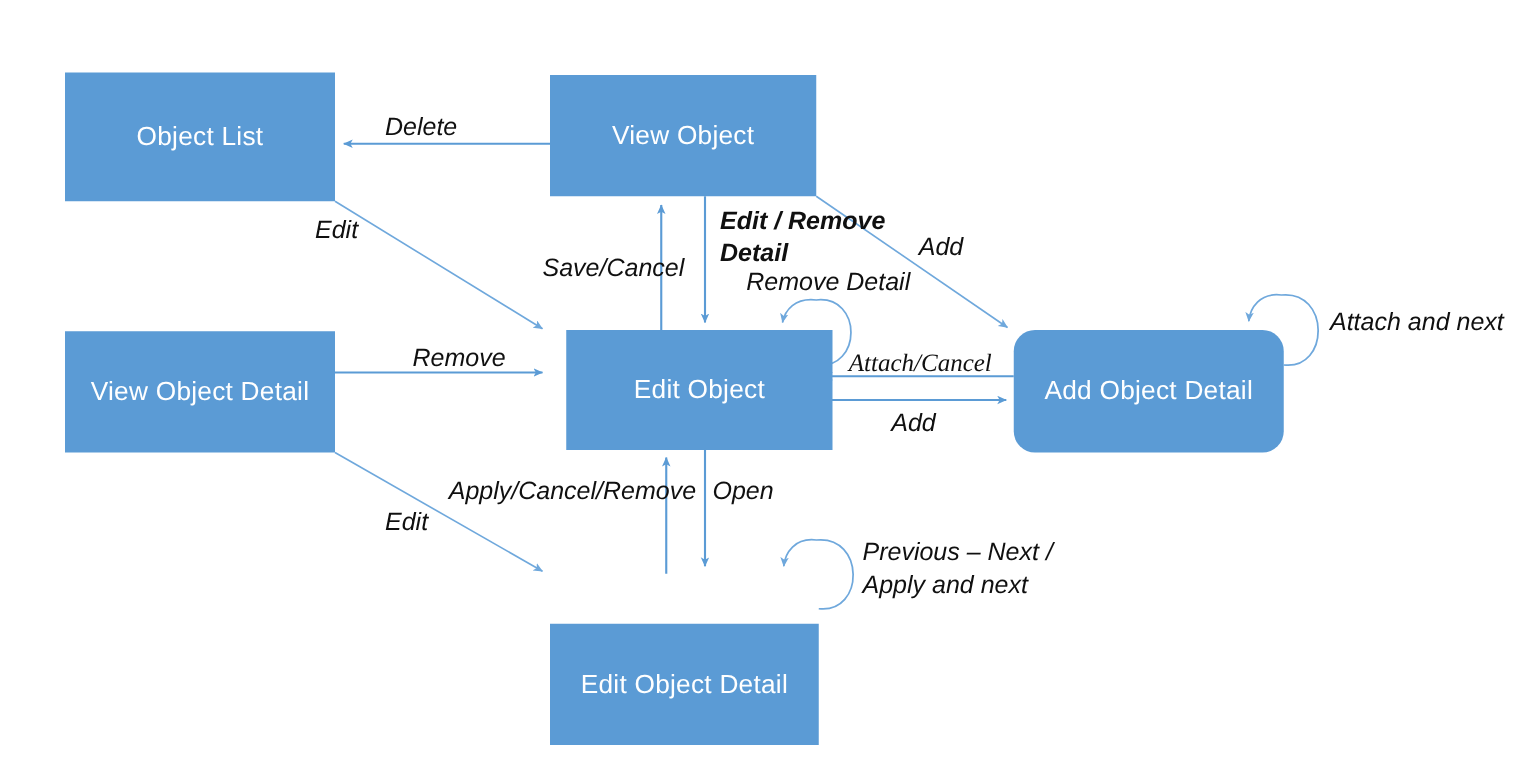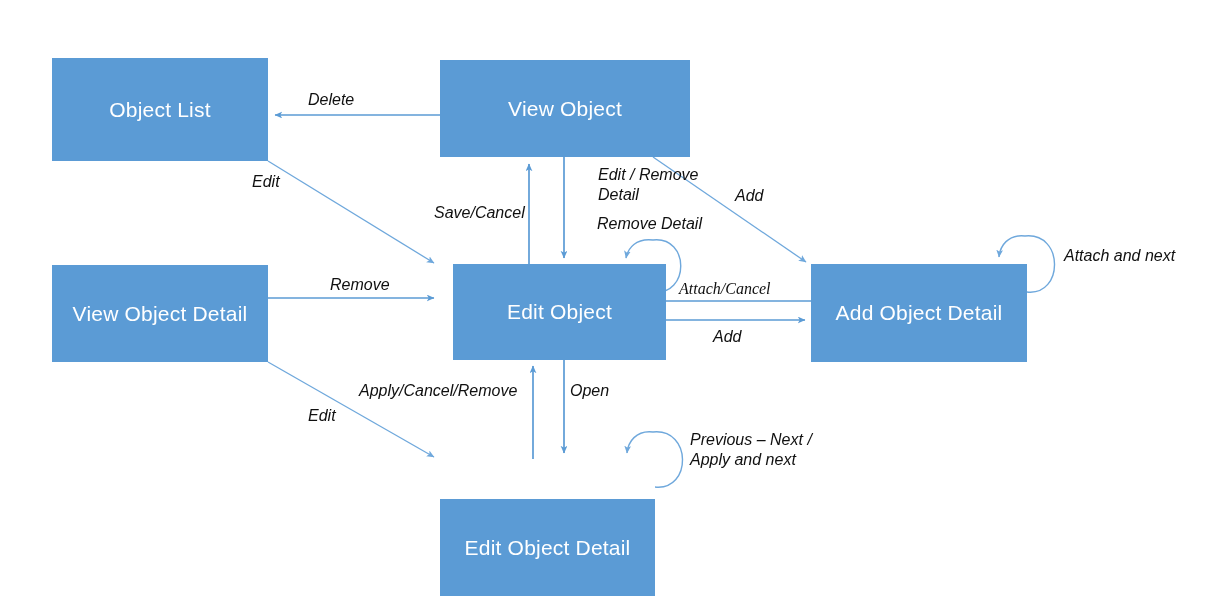--- a/index.html
+++ b/index.html
@@ -40,21 +40,21 @@
     font-weight: 400;
     letter-spacing: 0.2px;
     line-height: 1.1;
     text-align: center;
     white-space: nowrap;
   }
   .edge-label {
     position: absolute;
     font-family: "Liberation Sans", sans-serif;
     font-style: italic;
-    font-size: 16px;
+    font-size: 20px;
     color: #101010;
     white-space: pre;
     line-height: 1.28;
   }
   .edge-label.two-line { white-space: pre-line; }
 </style>
 </head>
 <body>
 
 <div id="diagram-root">
@@ -95,47 +95,47 @@
 
     <path d="M564,360 L564,453" stroke="#5B9BD5" stroke-width="1.7" fill="none" marker-end="url(#ah)"></path>
 
     <path d="M655,487 C692,491 692,428 653,432 C636,430 628,442 627,453" stroke="#6FA8DC" stroke-width="1.4" fill="none" marker-end="url(#ah-thin)"></path>
   </svg>
 
   <div class="node" style="left:52px; top:58px; width:216px; height:103px;">
     <span class="node-label">Object List</span>
   </div>
 
-  <div class="node" style="left:440px; top:60px; width:250px; height:97px;">
+  <div class="node" style="left:440px; top:60px; width:213px; height:97px;">
     <span class="node-label">View Object</span>
   </div>
 
   <div class="node" style="left:52px; top:265px; width:216px; height:97px;">
     <span class="node-label">View Object Detail</span>
   </div>
 
   <div class="node" style="left:440px; top:264px; width:213px; height:96px;margin-left:13px;">
     <span class="node-label">Edit Object</span>
   </div>
 
-  <div class="node" style="left:811px; top:264px; width:216px; height:98px;">
+  <div class="node" style="left:811px; top:264px; width:216px; height:98px;border-radius:17px;">
     <span class="node-label">Add Object Detail</span>
   </div>
 
   <div class="node" style="left:440px; top:459px; width:215px; height:97px;margin-top:40px;">
     <span class="node-label">Edit Object Detail</span>
   </div>
 
   <div class="edge-label" style="left:308px; top:90px;">Delete</div>
 
   <div class="edge-label" style="left:252px; top:172px;">Edit</div>
 
   <div class="edge-label" style="left:434px; top:203px;">Save/Cancel</div>
 
-  <div class="edge-label two-line" style="left:598px; top:165px;">Edit / Remove
+  <div class="edge-label two-line" style="left:576px; top:165px;font-weight:bold;">Edit / Remove
 Detail</div>
 
   <div class="edge-label" style="left:597px; top:214px;">Remove Detail</div>
 
   <div class="edge-label" style="left:735px; top:186px;">Add</div>
 
   <div class="edge-label" style="left:330px; top:275px;">Remove</div>
 
   <div class="edge-label" style="left:679px; top:279px;font-family:Liberation Serif, serif;">Attach/Cancel</div>
 

